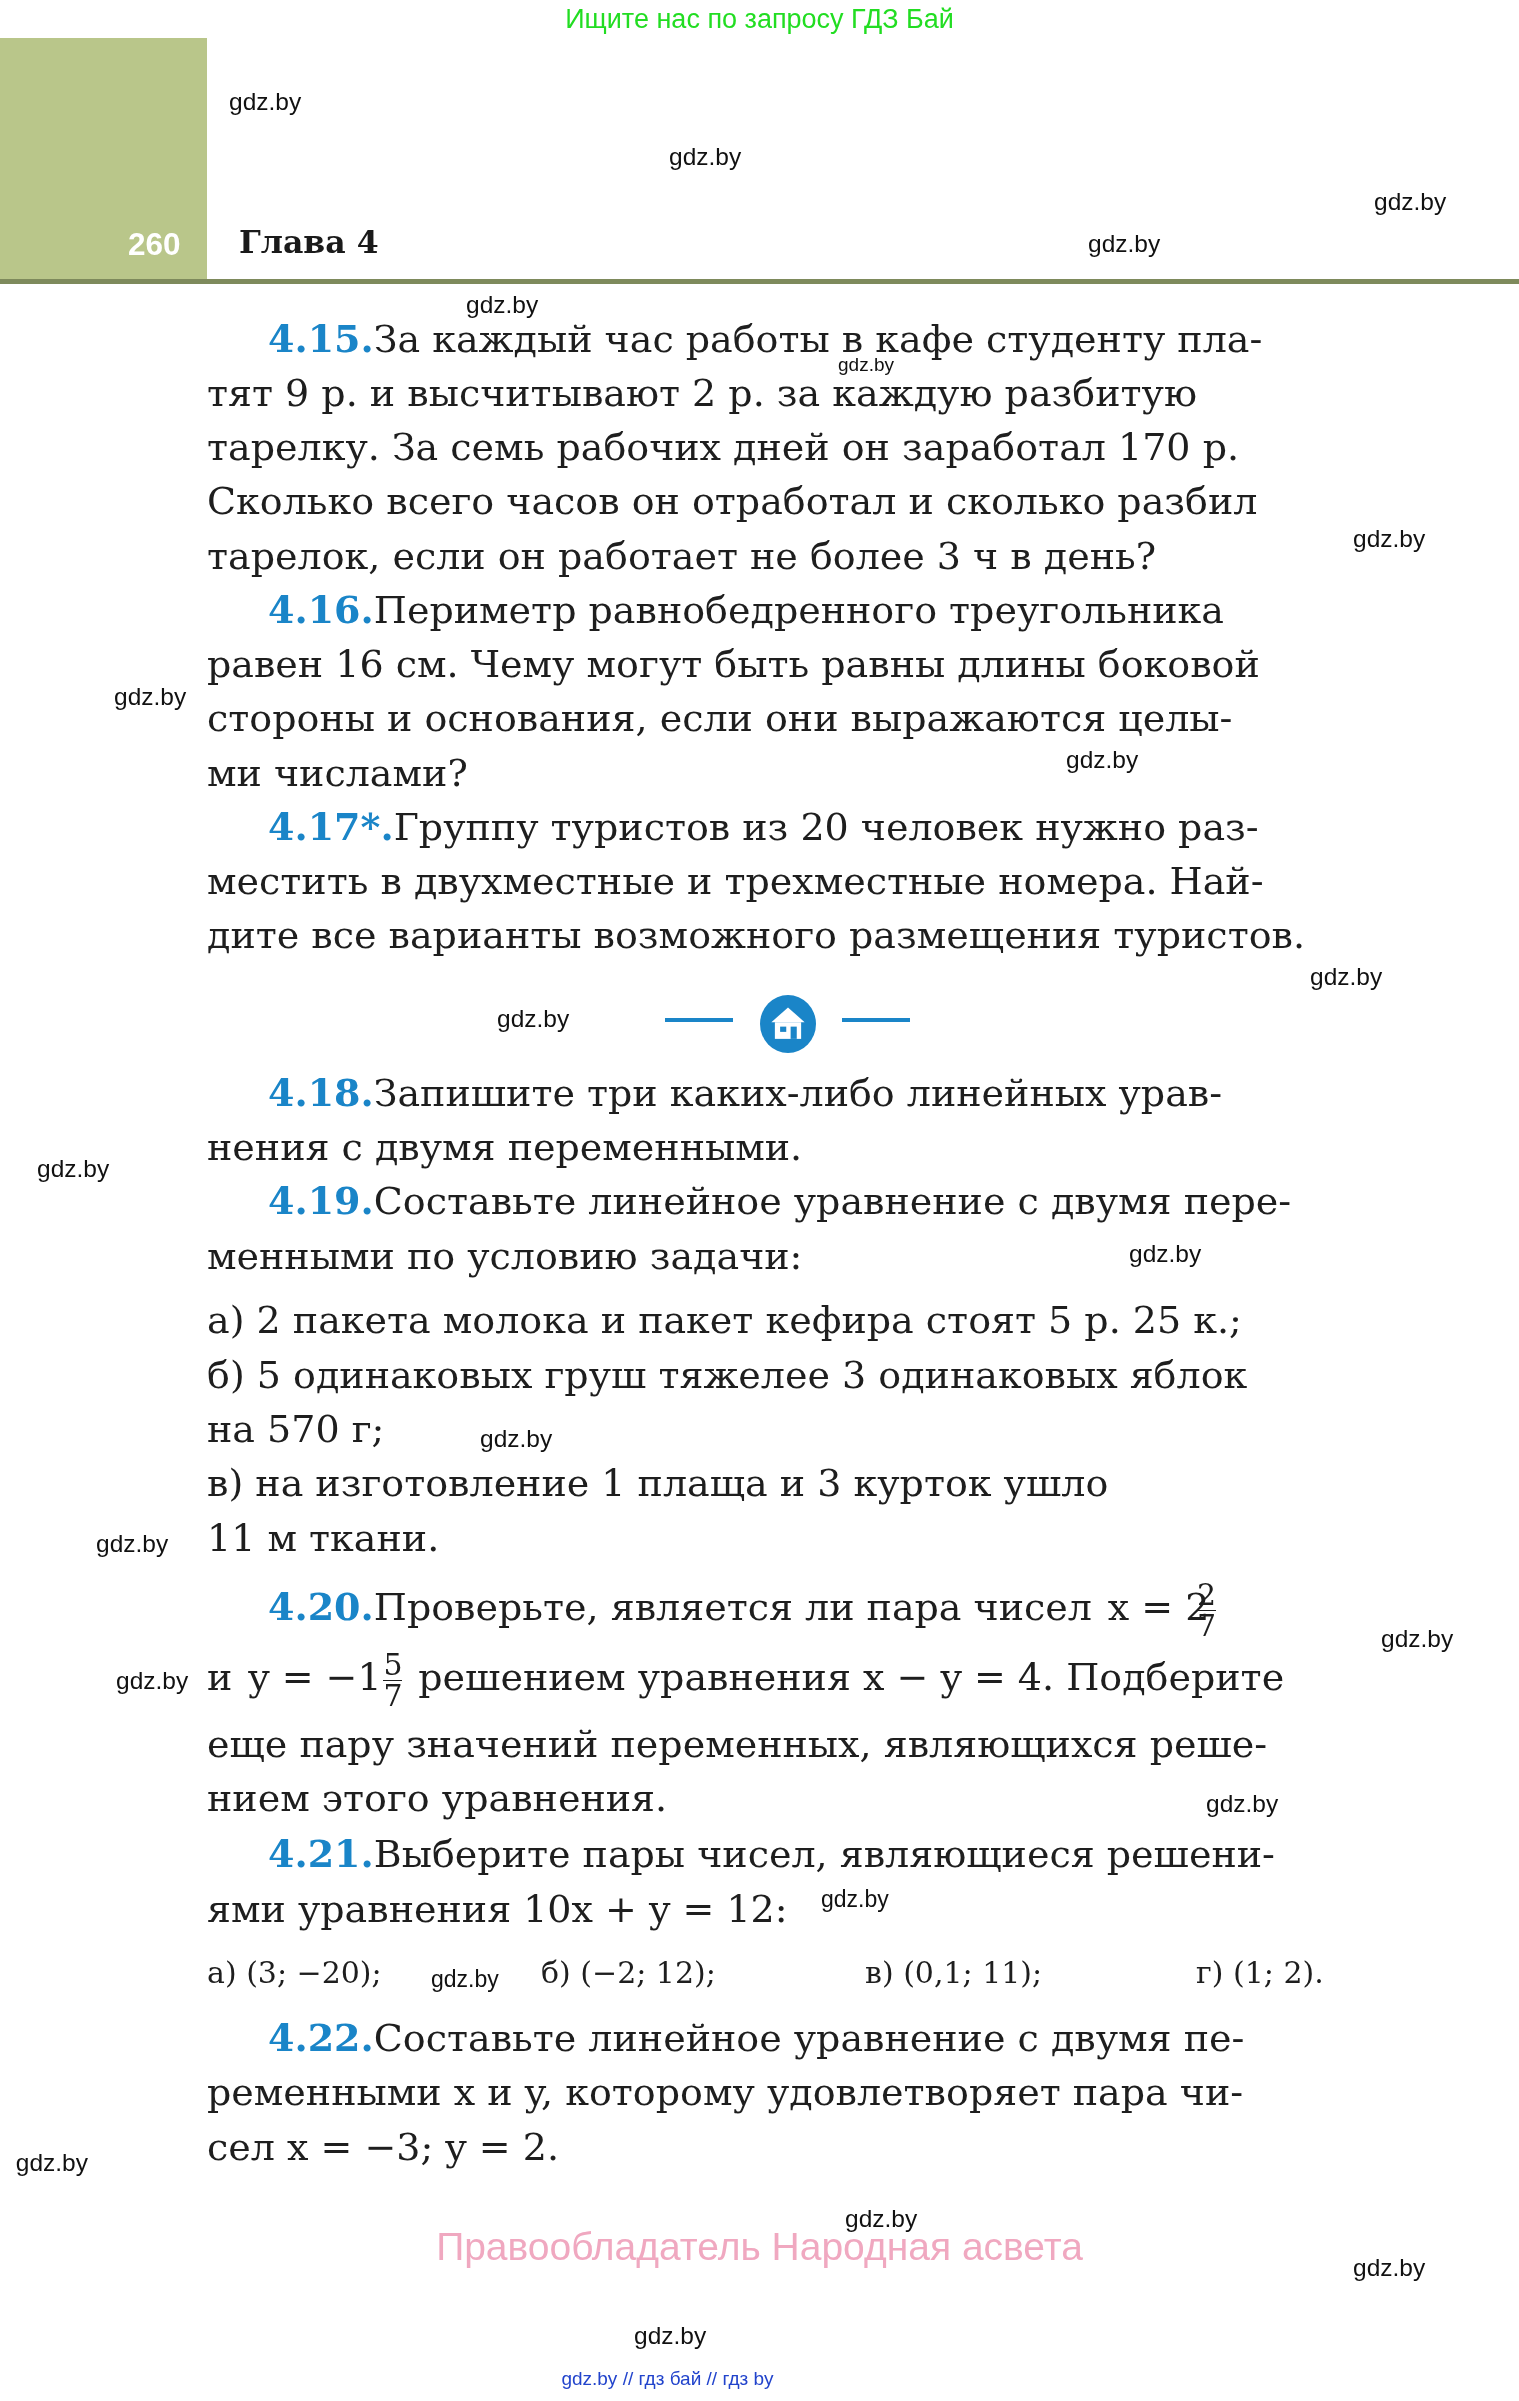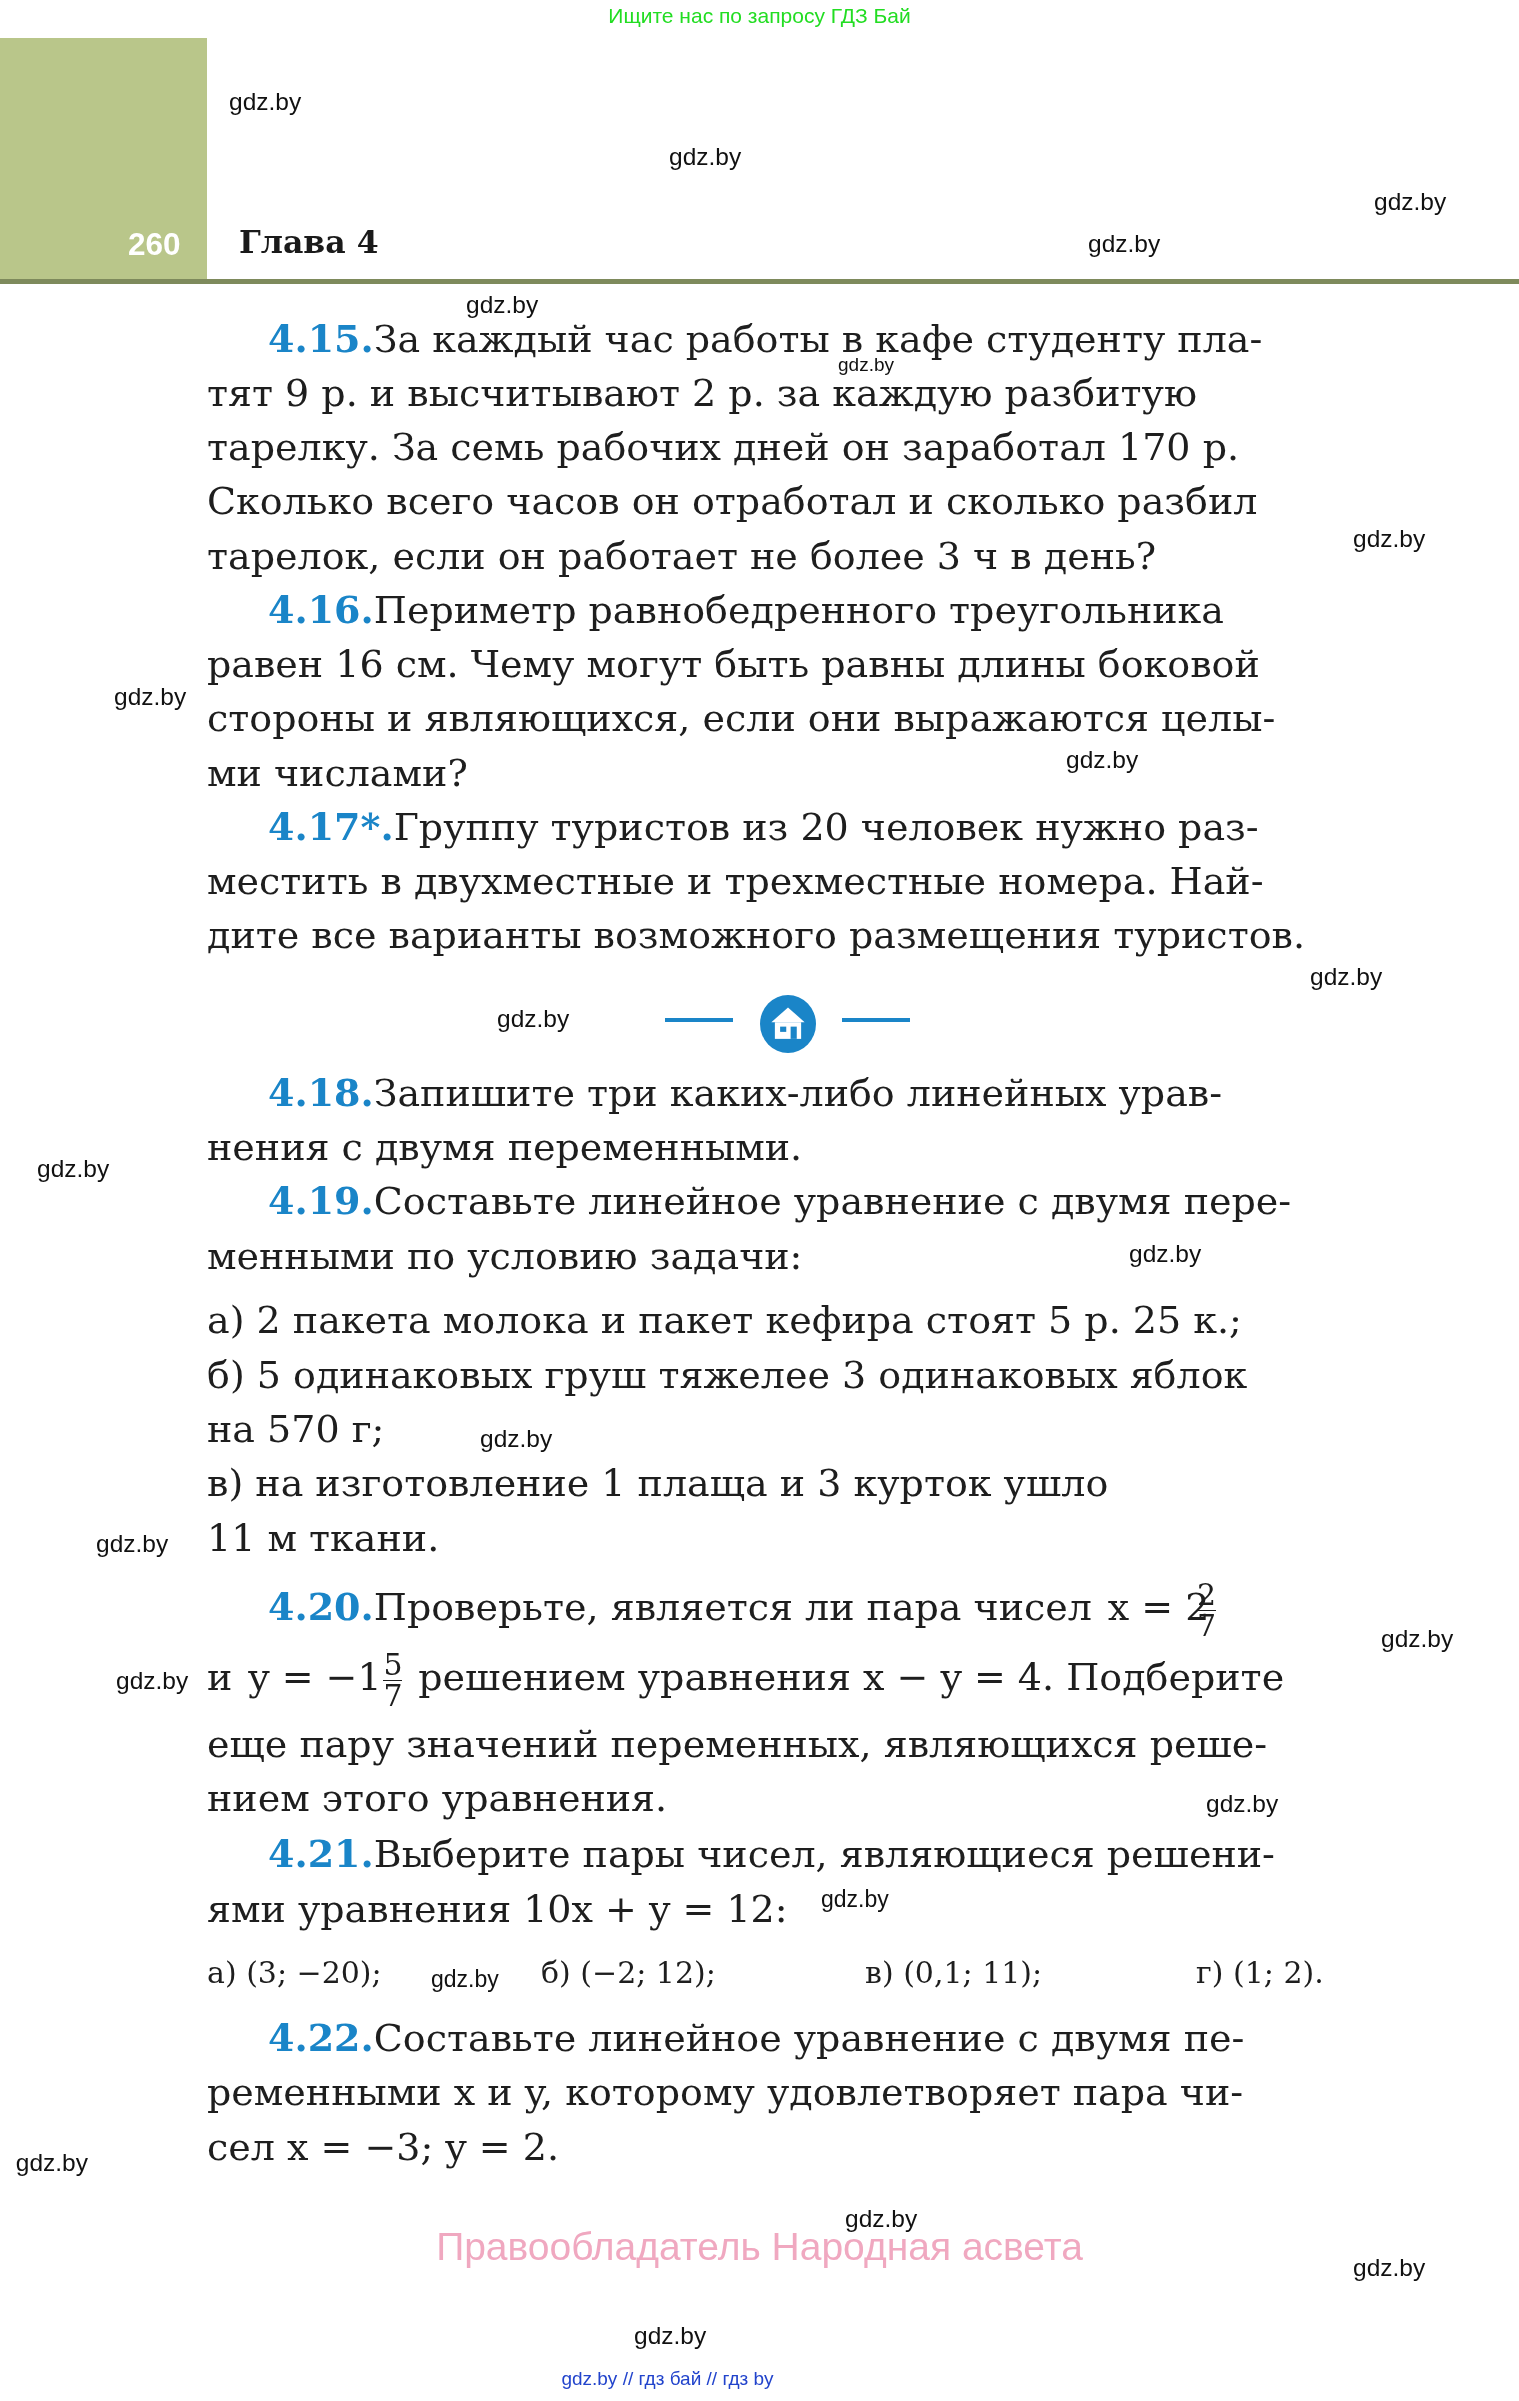--- a/index.html
+++ b/index.html
@@ -1,17 +1,17 @@
 <!DOCTYPE html>
 <html style="font-size:14px"><head>
 <meta charset="utf-8">
 <style>
   html, body { margin:0; padding:0; background:#ffffff; }
   body { width:1519px; height:2401px; position:relative; overflow:hidden; font-family:"DejaVu Serif", serif; color:#1e1e1e; }
-  .top-banner { position:absolute; top:3.5px; left:0; width:1519px; text-align:center; font-family:"Liberation Sans", sans-serif; font-size:21px; color:#22dd22; }
+  .top-banner { position:absolute; top:3.5px; left:0; width:1519px; text-align:center; font-family:"Liberation Sans", sans-serif; font-size:27px; color:#22dd22; }
   .band { position:absolute; left:0; top:38px; width:207px; height:245px; background:#b9c68a; }
   .page-num { position:absolute; left:128px; top:226px; font-family:"Liberation Sans", sans-serif; font-weight:bold; font-size:31.5px; color:#ffffff; }
   .chapter { position:absolute; left:239px; top:223px; font-family:"DejaVu Serif", serif; font-weight:bold; font-size:31.5px; color:#1a1a1a; }
   .rule { position:absolute; left:0; top:279px; width:1519px; height:5.3px; background:#7e8a5c; }
   .wm { position:absolute; font-family:"Liberation Sans", sans-serif; font-size:24.5px; color:#111; }
   .line { position:absolute; left:207px; width:1167px; font-size:38px; line-height:54px; white-space:nowrap; display:flex; justify-content:flex-start; }
   .line.last { justify-content:flex-start; gap:12.3px; }
   .line.indent { left:268px; width:1106px; }
   .num { color:#1a85c8; font-weight:bold; }
   .it { }
@@ -67,21 +67,21 @@
 <div class="line" style="top:366px">тят 9 р. и высчитывают 2 р. за каждую разбитую</div>
 <div class="line" style="top:420px">тарелку. За семь рабочих дней он заработал 170 р.</div>
 <div class="line" style="top:474px">Сколько всего часов он отработал и сколько разбил</div>
 <div class="line last" style="top:529px">тарелок, если он работает не более 3 ч в день?</div>
 
 <div class="line indent" style="top:583px">
   <span class="num">4.16.</span>
   <span>Периметр равнобедренного треугольника</span>
 </div>
 <div class="line" style="top:637px">равен 16 см. Чему могут быть равны длины боковой</div>
-<div class="line" style="top:691px">стороны и являющихся, если они выражаются целы-</div>
+<div class="line" style="top:691px">стороны и основания, если они выражаются целы-</div>
 <div class="line last" style="top:746px">ми числами?</div>
 
 <div class="line indent" style="top:800px">
   <span class="num">4.17*.</span>
   <span>Группу туристов из 20 человек нужно раз-</span>
 </div>
 <div class="line" style="top:854px">местить в двухместные и трехместные номера. Най-</div>
 <div class="line last" style="top:908px">дите все варианты возможного размещения туристов.</div>
 
 <div class="sep">

